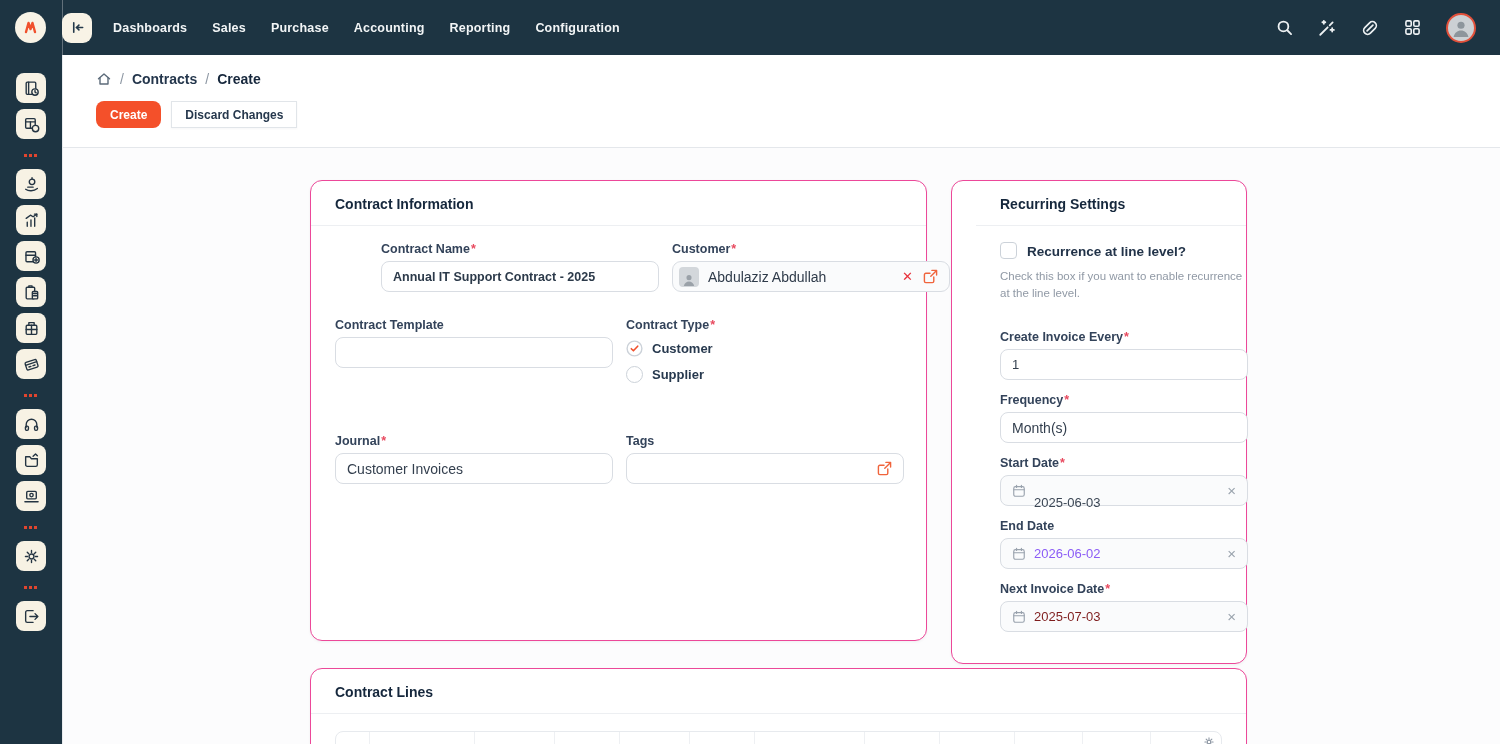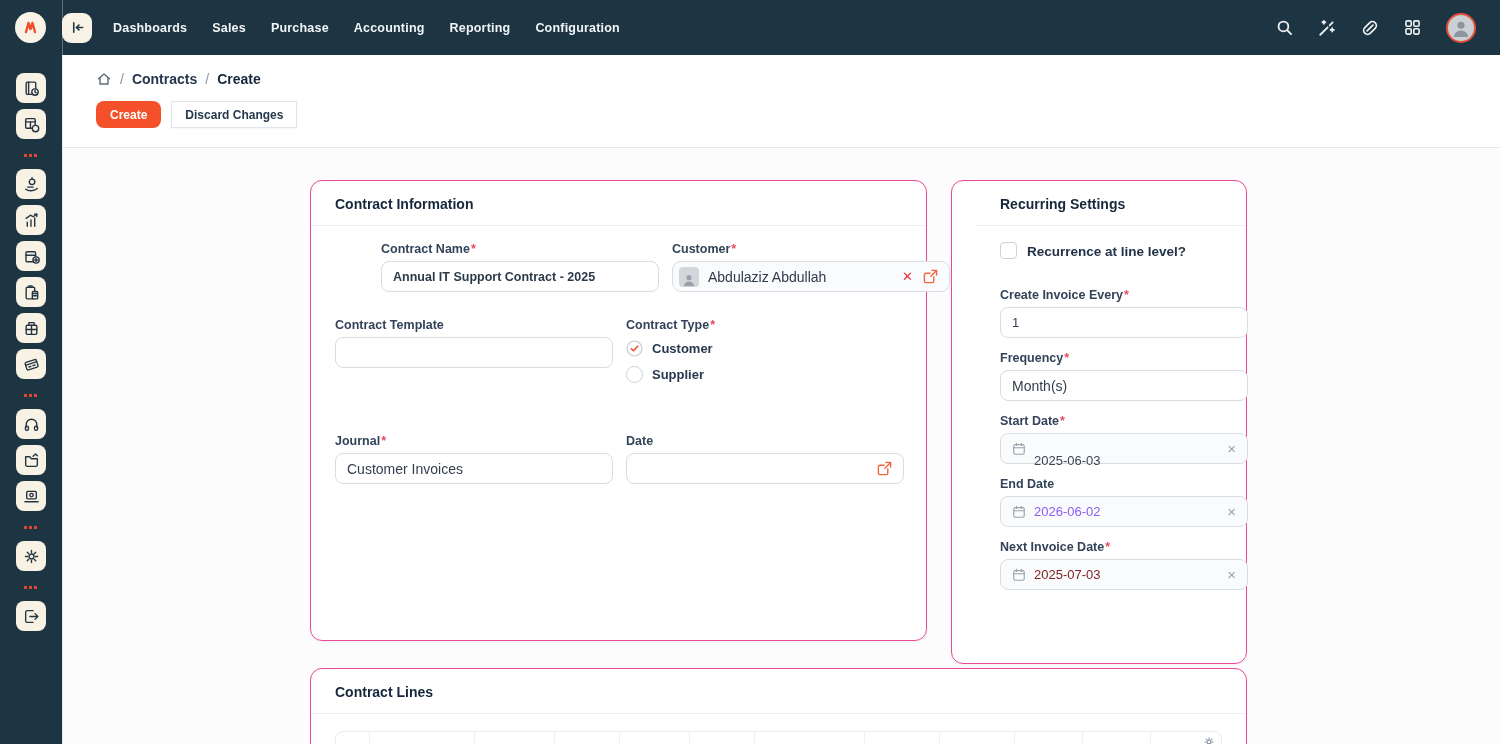--- a/index.html
+++ b/index.html
@@ -350,21 +350,21 @@
     </div>
 
     <div class="frow">
       <div>
         <span class="lbl"><span>Journal</span><span class="req">*</span></span>
         <div class="inp">
             <span style="font-size:14px;">Customer Invoices</span>
           </div>
       </div>
       <div>
-        <span class="lbl">Date</span>
+        <span class="lbl">Tags</span>
         <div class="inp">
           <span class="ext-link push">
             <svg width="15" height="15" viewBox="0 0 16 16">
                 <g stroke="#f0643c" stroke-width="1.5" fill="none" stroke-linecap="round" stroke-linejoin="round">
                   <path d="M11.5 8.5V13a1.5 1.5 0 0 1-1.5 1.5H3A1.5 1.5 0 0 1 1.5 13V6A1.5 1.5 0 0 1 3 4.5h4.5"></path>
                   <path d="M9.5 1.5h5v5"></path>
                   <path d="M14.2 1.8 8.3 7.7"></path>
                 </g>
               </svg>
           </span>
@@ -374,20 +374,21 @@
   </div>
 </div>
 
 <div class="card" id="card-rec">
   <div class="card-head">Recurring Settings</div>
   <div class="card-body">
     <div class="chk-row">
       <span class="checkbox"></span>
       <span class="chk-lbl">Recurrence at line level?</span>
     </div>
+    <div class="help-txt">Check this box if you want to enable recurrence at the line level.</div>
 
     <div class="rfield first-rfield">
       <span class="lbl"><span>Create Invoice Every</span><span class="req">*</span></span>
       <div class="inp">
           <span style="font-size:13px;">1</span>
         </div>
     </div>
 
     <div class="rfield">
       <span class="lbl"><span>Frequency</span><span class="req">*</span></span>

